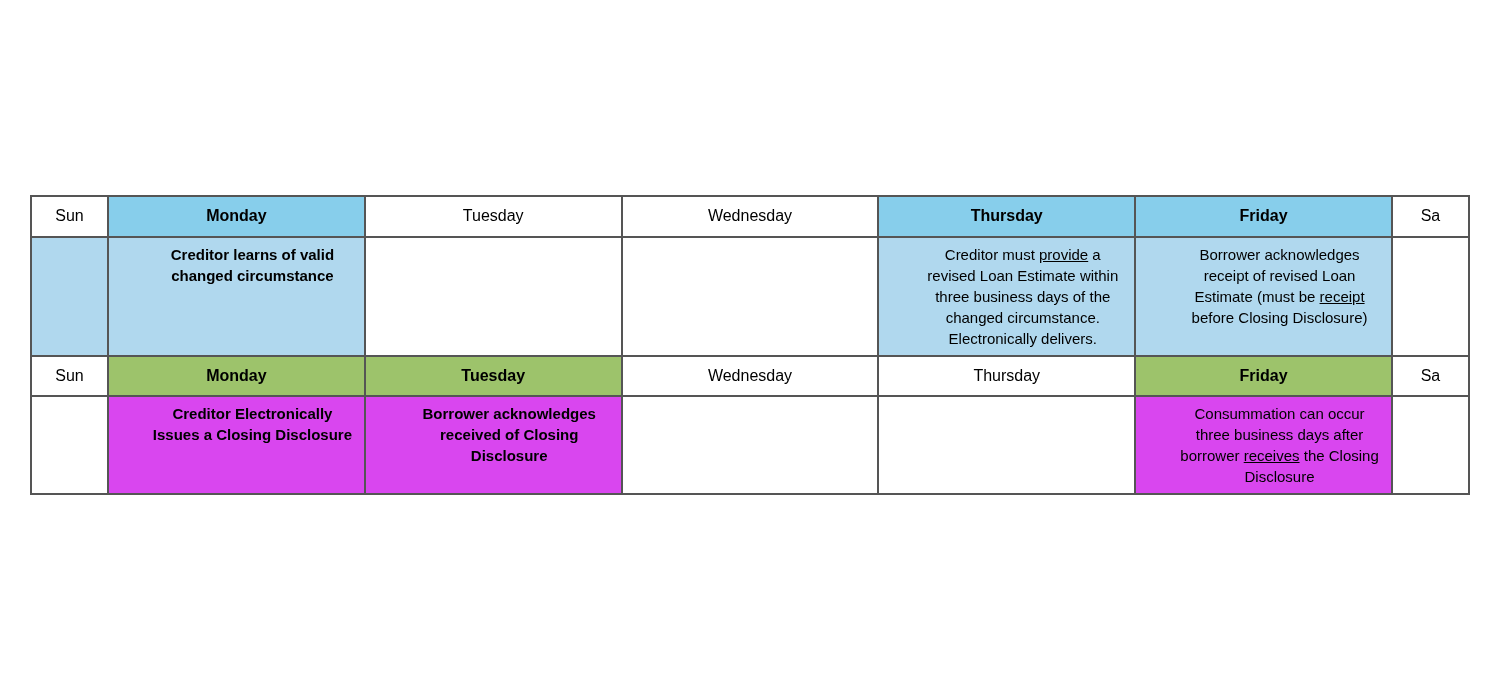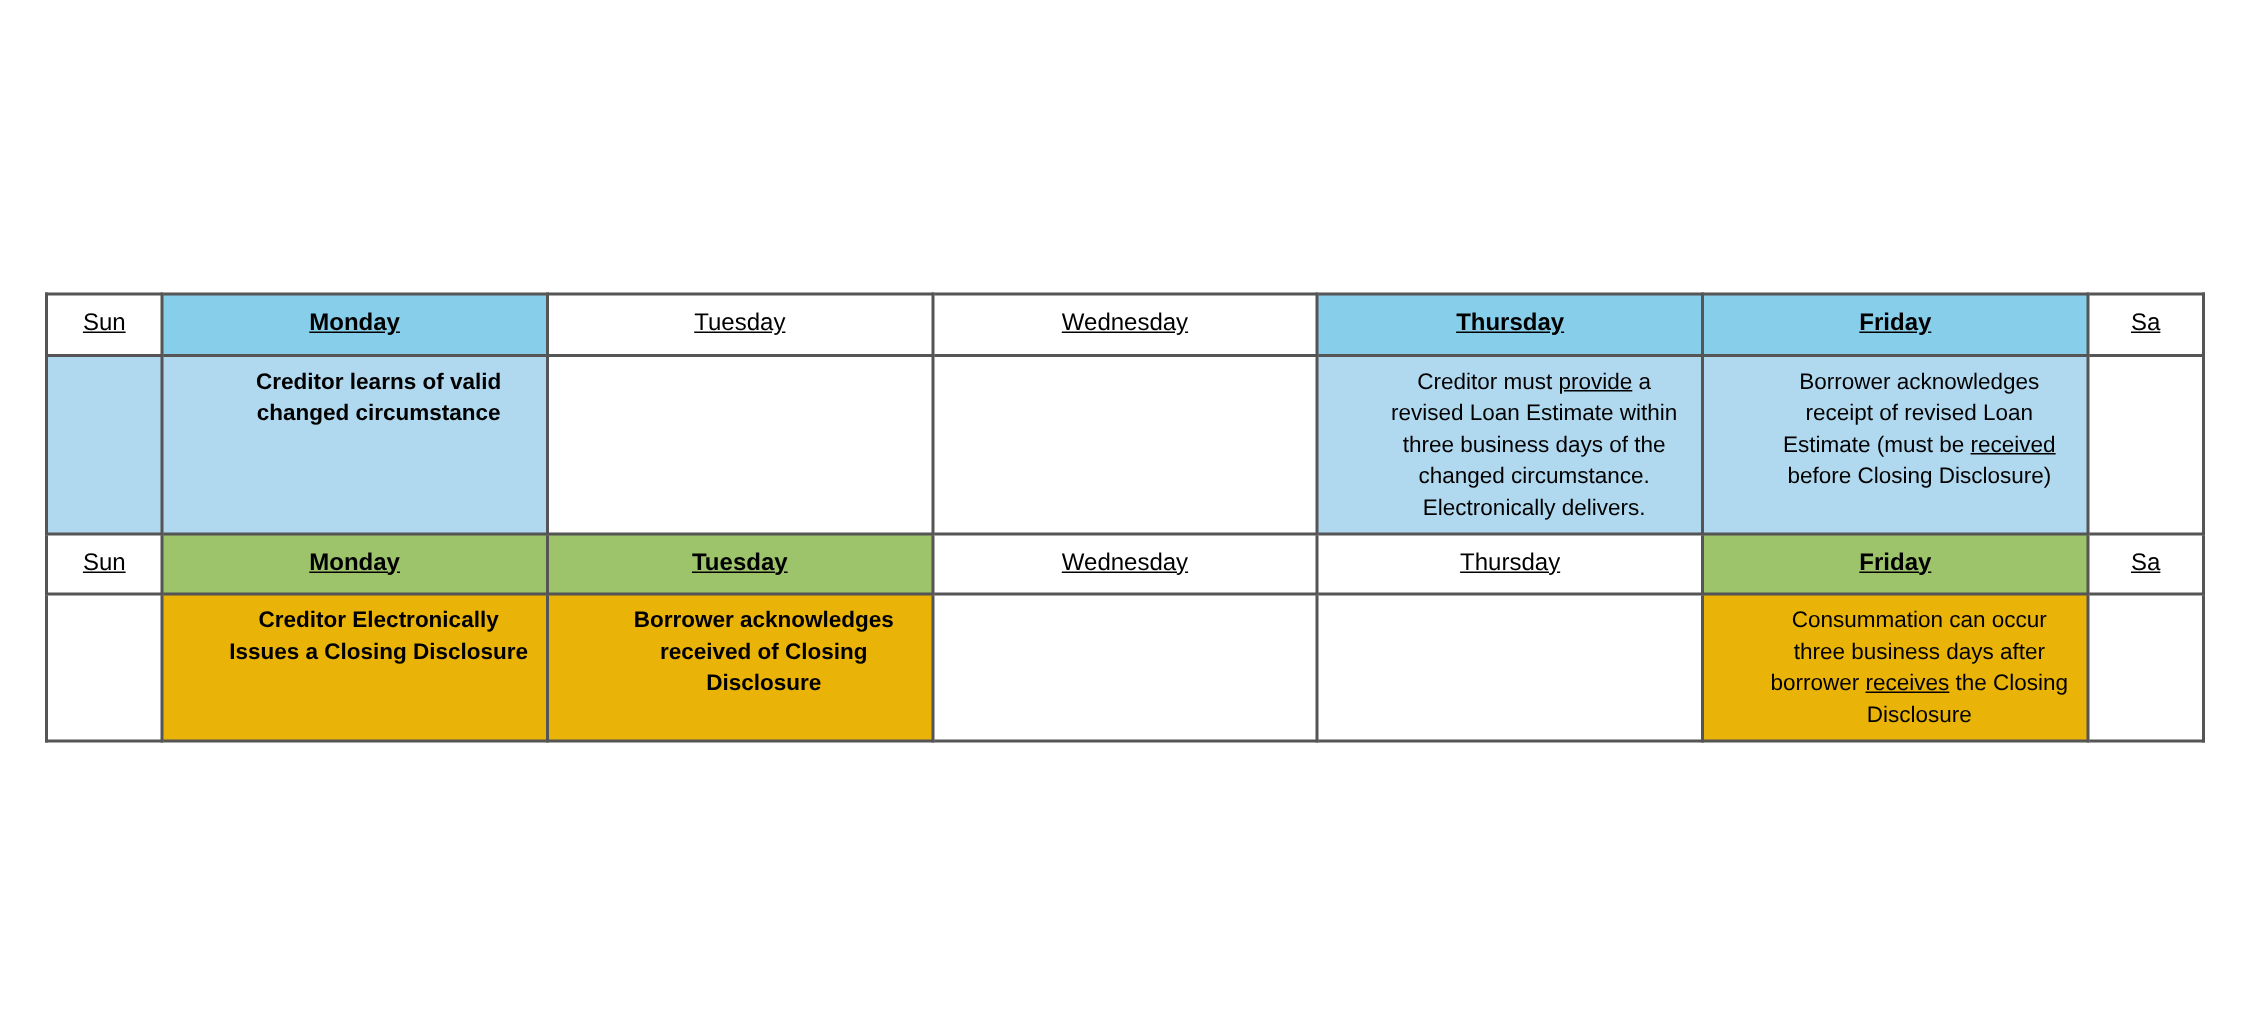--- a/index.html
+++ b/index.html
@@ -25,21 +25,20 @@
       text-align: center;
       vertical-align: top;
       padding: 6px 8px;
       font-size: 15px;
     }
     
     .header-row th {
       font-size: 16px;
       vertical-align: middle;
       padding: 8px 6px;
-      text-decoration: underline;
     }
     
     .blue-header {
       background-color: #87CEEB;
       font-weight: bold;
     }
     
     .green-header {
       background-color: #9DC36B;
       font-weight: bold;
@@ -48,21 +47,21 @@
     .plain-header {
       background-color: #fff;
       font-weight: normal;
     }
     
     .blue-cell {
       background-color: #B0D8EE;
     }
     
     .green-cell {
-      background-color: #eab308;
+      background-color: #d946ef;
     }
     
     .white-cell {
       background-color: #fff;
     }
     .underline {
       text-decoration: underline;
       margin-top: 10px;
     }
     td, th {
@@ -97,21 +96,21 @@
       <td class="blue-cell narrow"></td>
       <td class="blue-cell">
         <strong>Creditor learns of valid changed circumstance</strong>
       </td>
       <td class="white-cell"></td>
       <td class="white-cell"></td>
       <td class="blue-cell">
         <span>Creditor must <span class="underline">provide</span> a revised Loan Estimate within three business days of the changed circumstance. Electronically delivers.</span>
       </td>
       <td class="blue-cell">
-        <span>Borrower acknowledges receipt of revised Loan Estimate (must be <span class="underline">received</span> before Closing Disclosure)</span>
+        <span>Borrower acknowledges receipt of revised Loan Estimate (must be <span class="underline">receipt</span> before Closing Disclosure)</span>
       </td>
       <td class="white-cell narrow"></td>
     </tr>
 
     <tr class="header-row">
       <th class="plain-header narrow">Sun</th>
       <th class="green-header wide">Monday</th>
       <th class="green-header wide">Tuesday</th>
       <th class="plain-header wide">Wednesday</th>
       <th class="plain-header wide">Thursday</th>

